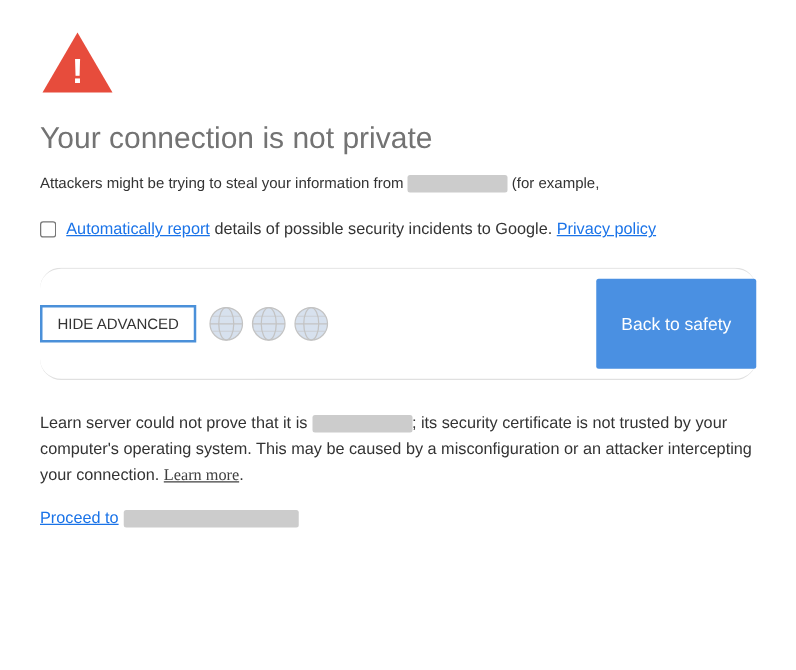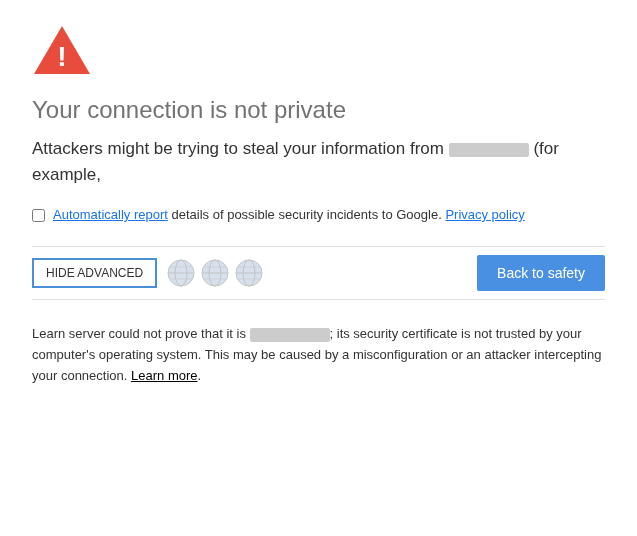--- a/index.html
+++ b/index.html
@@ -27,21 +27,21 @@
       width: 60px;
       height: 52px;
     }
     .page-title {
       font-size: 24px;
       font-weight: normal;
       color: #737373;
       margin-bottom: 12px;
     }
     .description-text {
-      font-size: 17px;
+      font-size: 12px;
       color: #333;
       margin-bottom: 20px;
       line-height: 1.5;
     }
     .redacted {
       display: inline-block;
       background: #ccc;
       color: transparent;
       border-radius: 2px;
       min-width: 80px;
@@ -65,20 +65,21 @@
       text-decoration: underline;
     }
     .buttons-row {
       display: flex;
       align-items: center;
       justify-content: space-between;
       margin-bottom: 24px;
       padding: 8px 0;
       border-top: 1px solid #e0e0e0;
       border-bottom: 1px solid #e0e0e0;
+      border-radius: 17px;
     }
     .left-buttons {
       display: flex;
       align-items: center;
       gap: 8px;
     }
     .hide-advanced-btn {
       border: 2px solid #4a90d9;
       background: transparent;
       color: #333;
@@ -94,34 +95,35 @@
       opacity: 0.5;
     }
     .globe-icon {
       width: 32px;
       height: 32px;
     }
     .back-to-safety-btn {
       background: #4a90e2;
       color: #fff;
       border: none;
-      padding: 10px 20px;
+      padding: 28px 20px;
       font-size: 14px;
       cursor: pointer;
       border-radius: 2px;
     }
     .advanced-text {
       font-size: 13px;
       color: #333;
       line-height: 1.6;
       margin-bottom: 16px;
     }
     .advanced-text a {
-      color: #000000;
+      color: #404040;
       text-decoration: underline;
+      font-family: Liberation Serif, serif;
     }
     .proceed-row {
       font-size: 13px;
       color: #333;
     }
     .proceed-row a {
       color: #1a73e8;
       text-decoration: underline;
     }
     .proceed-redacted {
@@ -187,14 +189,17 @@
         </svg>
       </div>
     </div>
     <button class="back-to-safety-btn">Back to safety</button>
   </div>
 
   <p class="advanced-text">
     <span>Learn server could not prove that it is </span><span class="redacted">&nbsp;&nbsp;&nbsp;&nbsp;&nbsp;&nbsp;&nbsp;&nbsp;</span><span>; its security certificate is not trusted by your computer's operating system. This may be caused by a misconfiguration or an attacker intercepting your connection.</span> <a href="#">Learn more</a>.
   </p>
 
+  <div class="proceed-row">
+    <a href="#"><span>Proceed to</span></a> <span class="proceed-redacted">&nbsp;</span>
+  </div>
 
 </div>
 
 </body></html>

